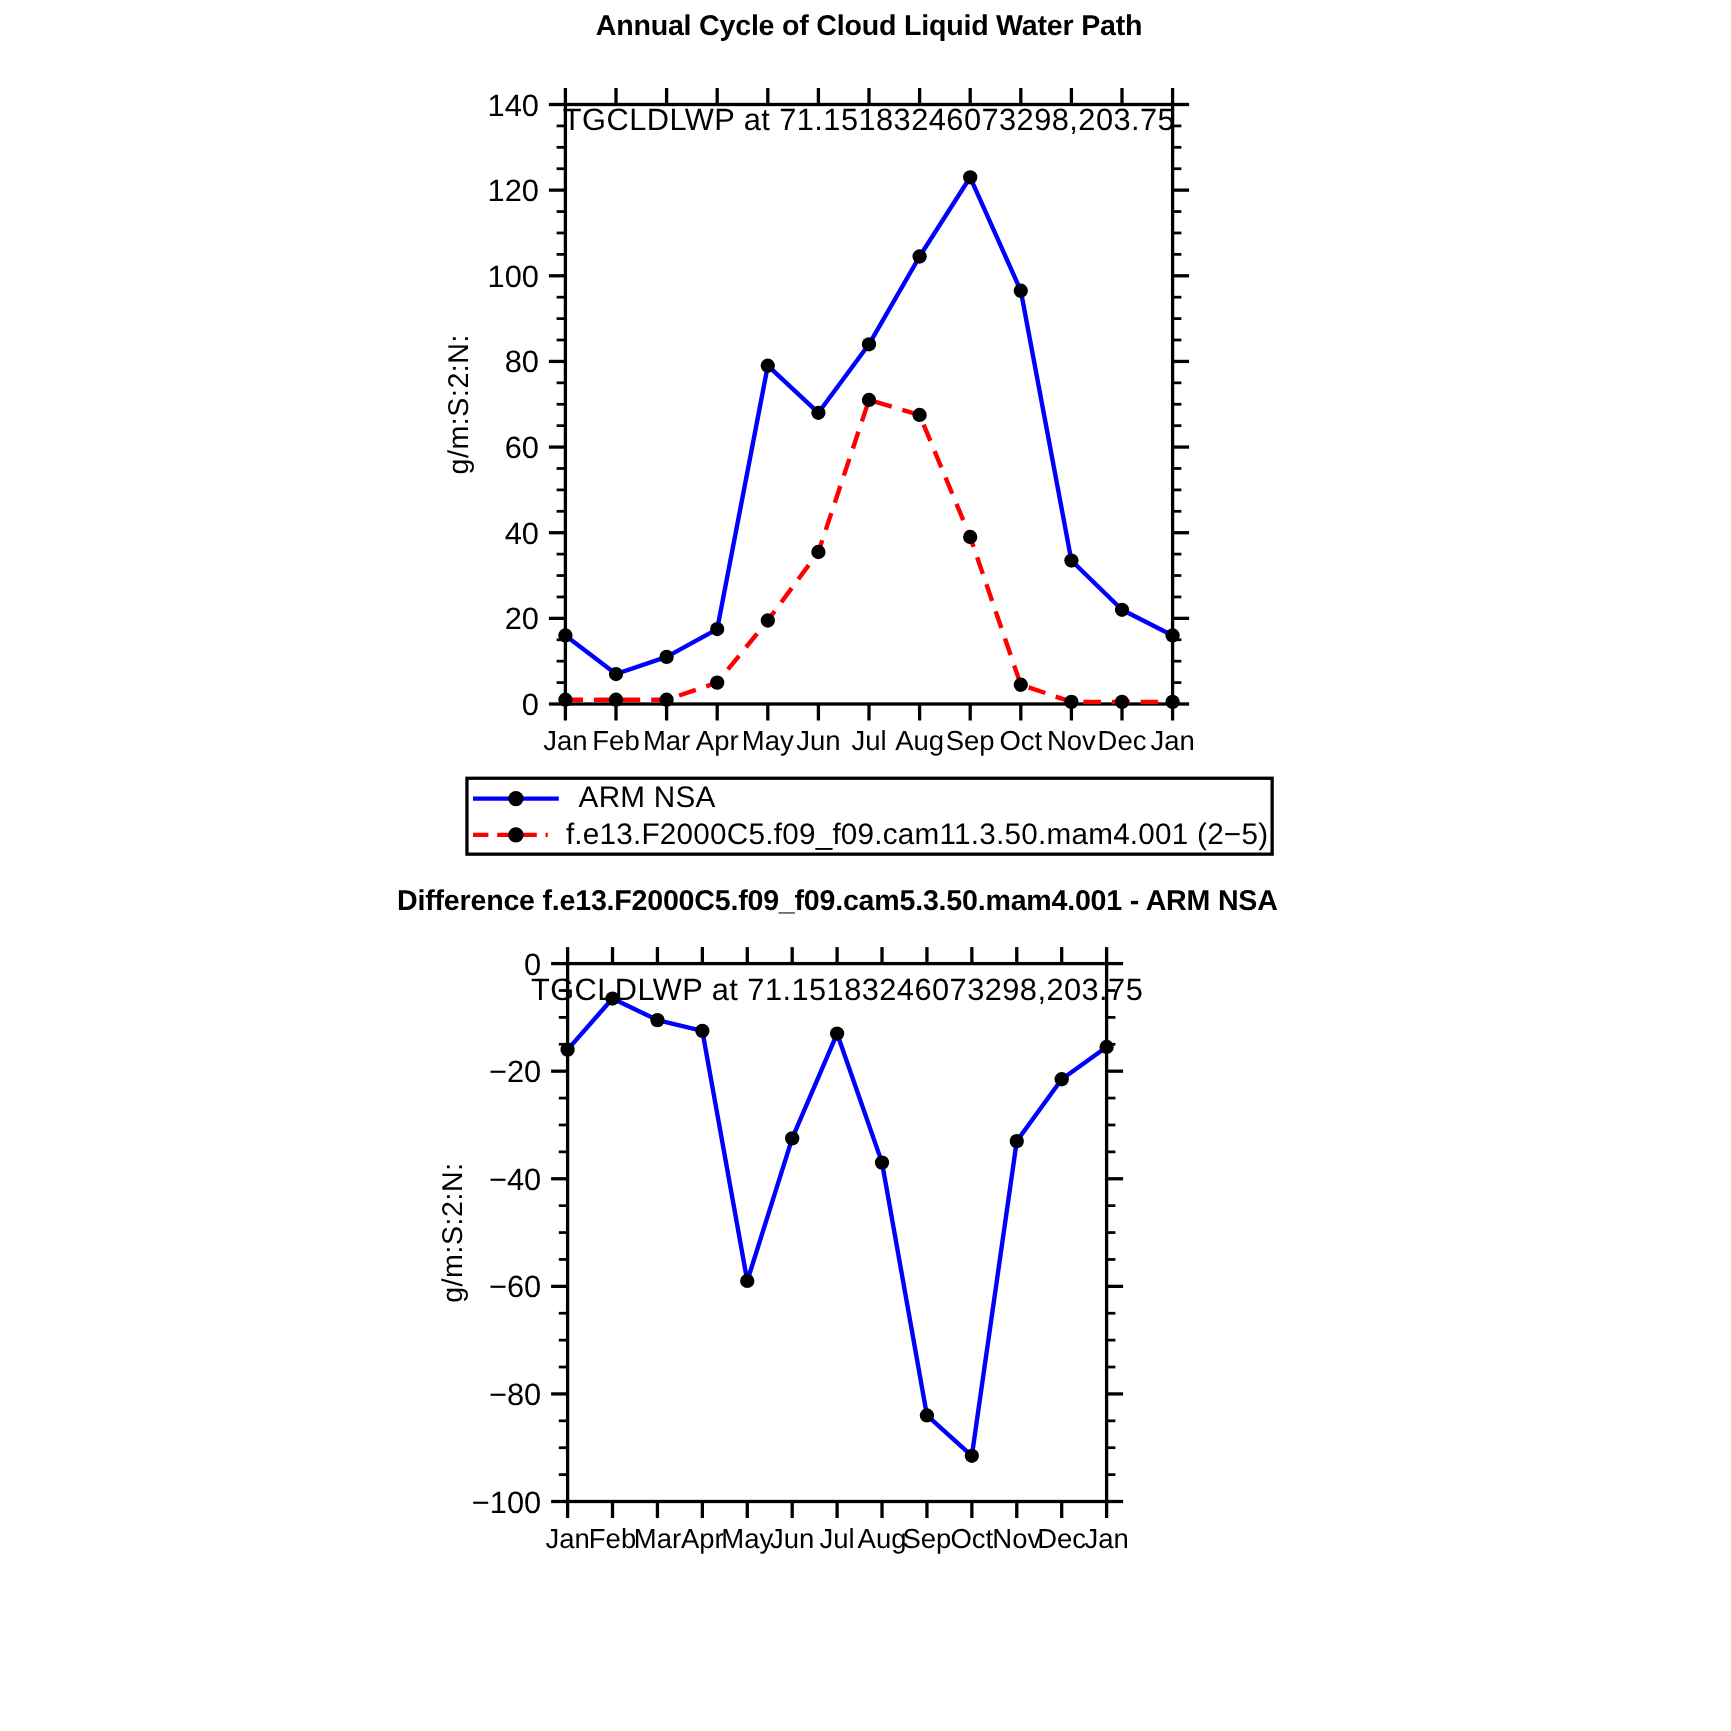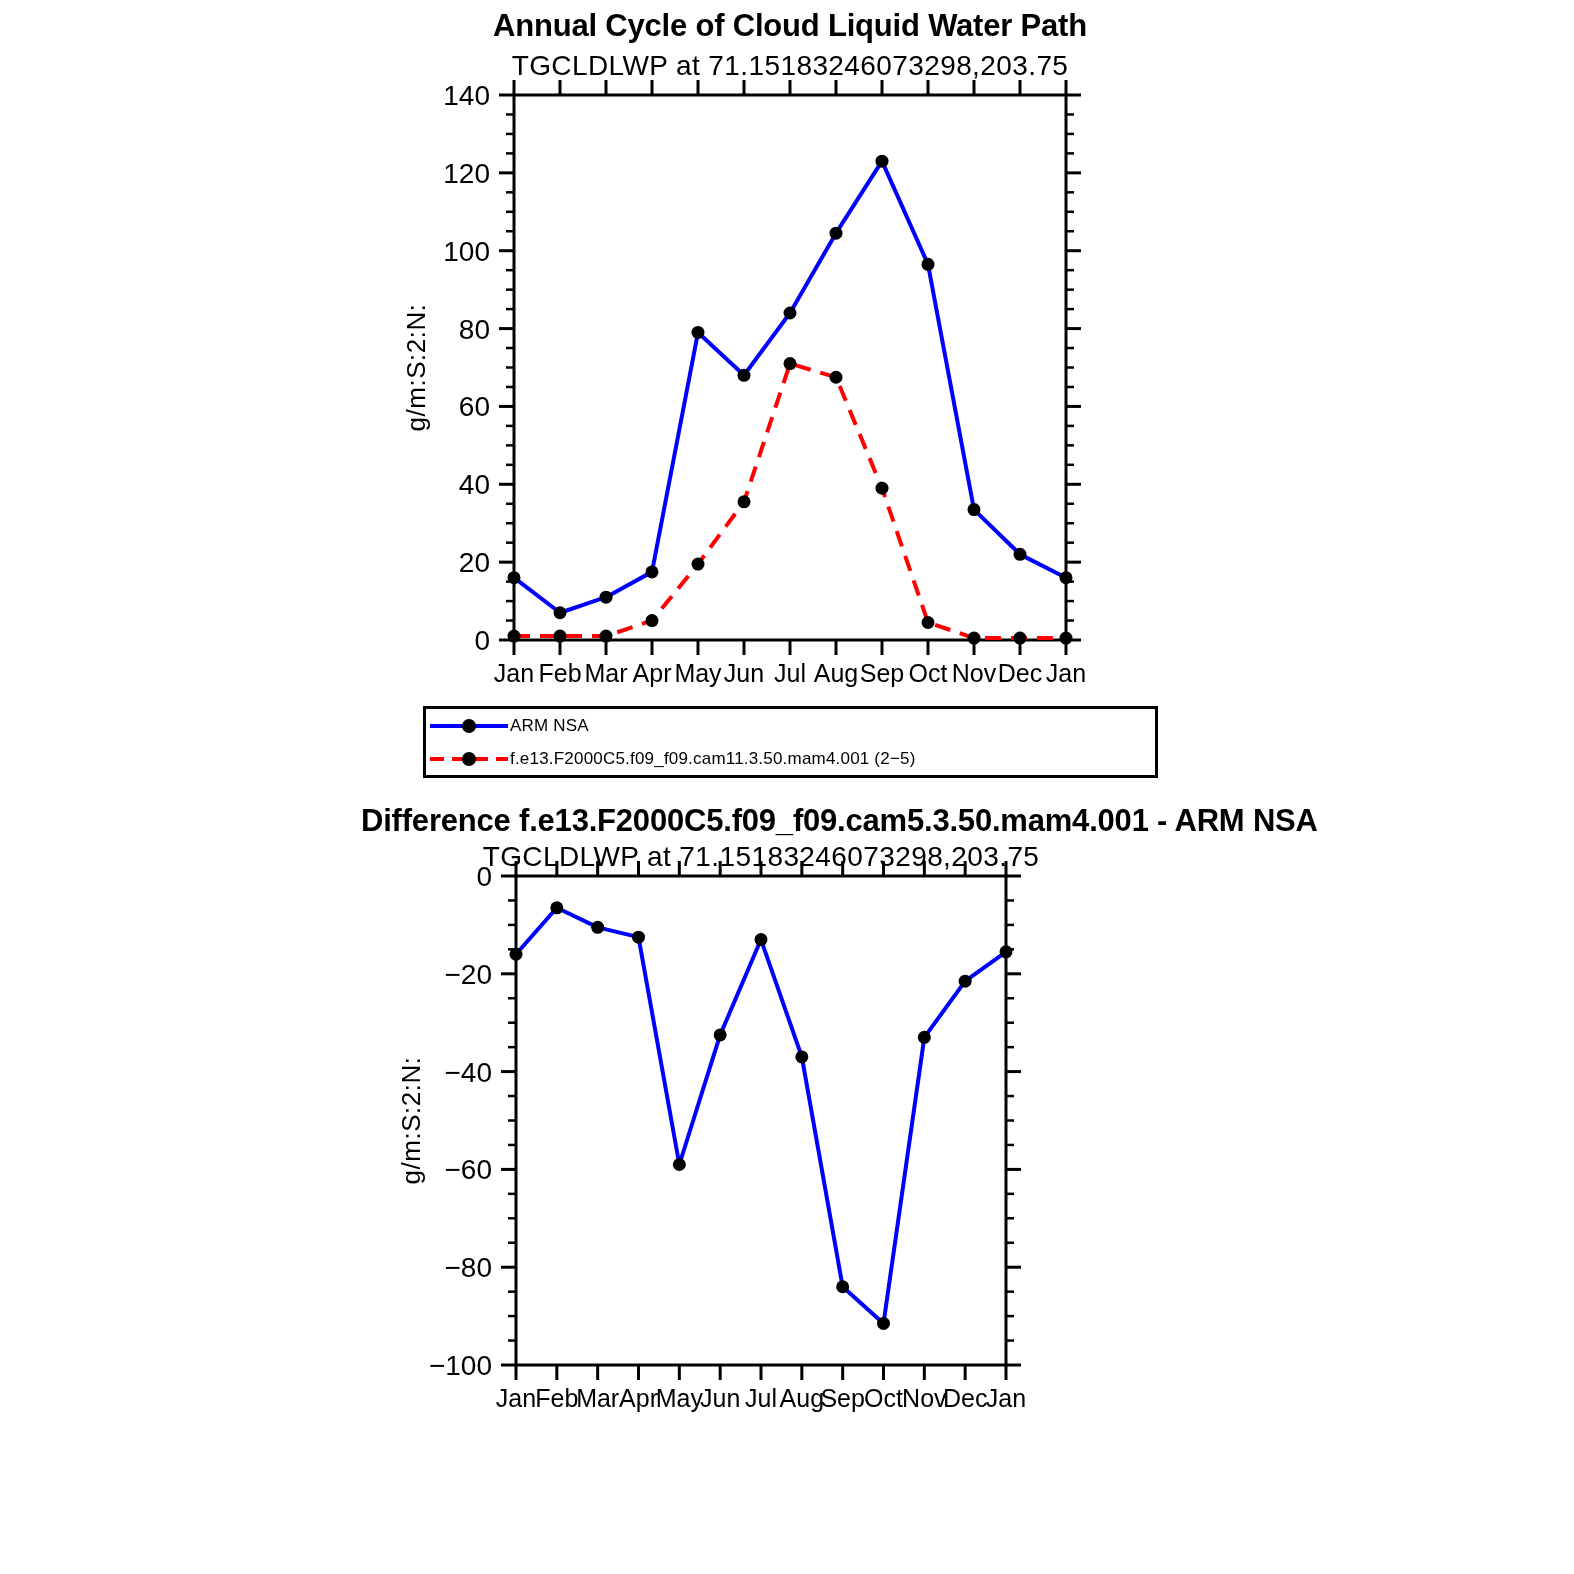--- a/index.html
+++ b/index.html
@@ -1,30 +1,30 @@
 <!DOCTYPE html>
 <html><head>
 <meta charset="utf-8">
 <style>
   html,body{margin:0;padding:0;background:#ffffff;}
   .canvas{position:relative;width:1574px;height:1574px;background:#ffffff;
           font-family:"Liberation Sans",sans-serif;color:#000;overflow:hidden;}
   svg.chart{position:absolute;left:0;top:0;}
-  .title{position:absolute;font-weight:bold;font-size:31px;text-align:center;
+  .title{position:absolute;font-weight:bold;font-size:26px;text-align:center;
          letter-spacing:-0.2px;white-space:nowrap;}
   .subtitle{position:absolute;font-weight:400;font-size:28px;text-align:center;
-            letter-spacing:0.4px;white-space:nowrap;}
+            letter-spacing:0.4px;white-space:nowrap;margin-top:43px;}
   .tick-label{font-size:28px;fill:#000;}
   .month{font-size:25px;}
   .axis-label{font-size:26px;fill:#000;letter-spacing:0.5px;}
   .legend{position:absolute;left:423px;top:706px;width:735px;height:72px;
           border:3px solid #000;box-sizing:border-box;display:flex;
           flex-direction:column;justify-content:space-evenly;padding:0 2px;background:#fff;}
   .legend-row{display:flex;align-items:center;height:33px;}
-  .legend-label{font-size:17px;letter-spacing:0.2px;white-space:nowrap;}
+  .legend-label{font-size:27px;letter-spacing:0.2px;white-space:nowrap;margin-left:16px;}
 </style>
 </head>
 <body>
 
 <div class="canvas">
 
   <div class="title" style="left:390px;top:8px;width:800px;">Annual Cycle of Cloud Liquid Water Path</div>
   <div class="subtitle" style="left:390px;top:50px;width:800px;">TGCLDLWP at 71.15183246073298,203.75</div>
   <svg id="chart1" class="chart" width="1574" height="1574" viewBox="0 0 1574 1574">
       <rect x="514" y="95" width="552" height="545" fill="none" stroke-width="3" stroke="#000"></rect>

